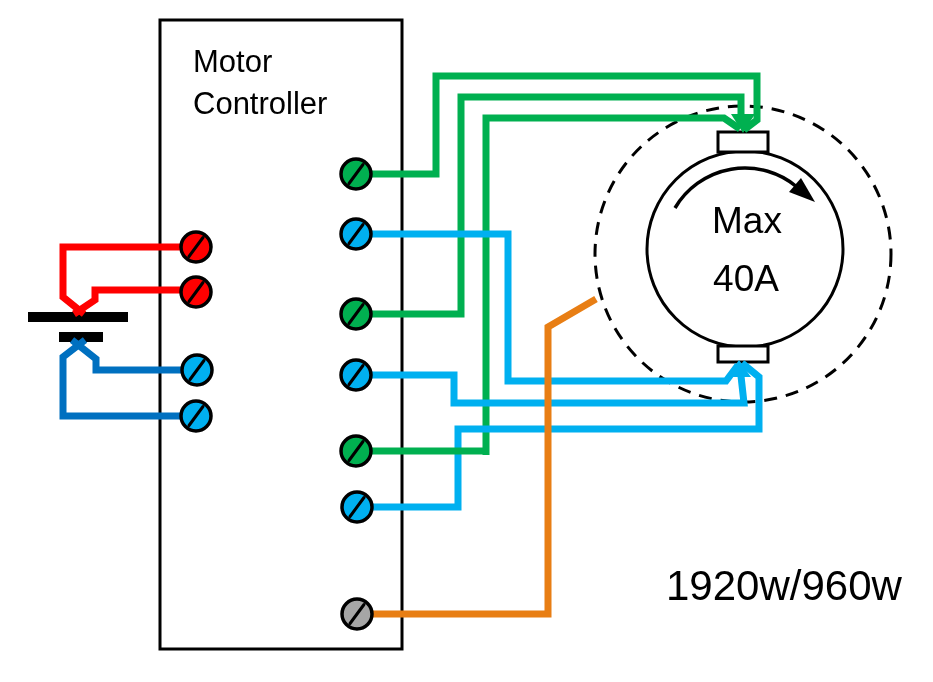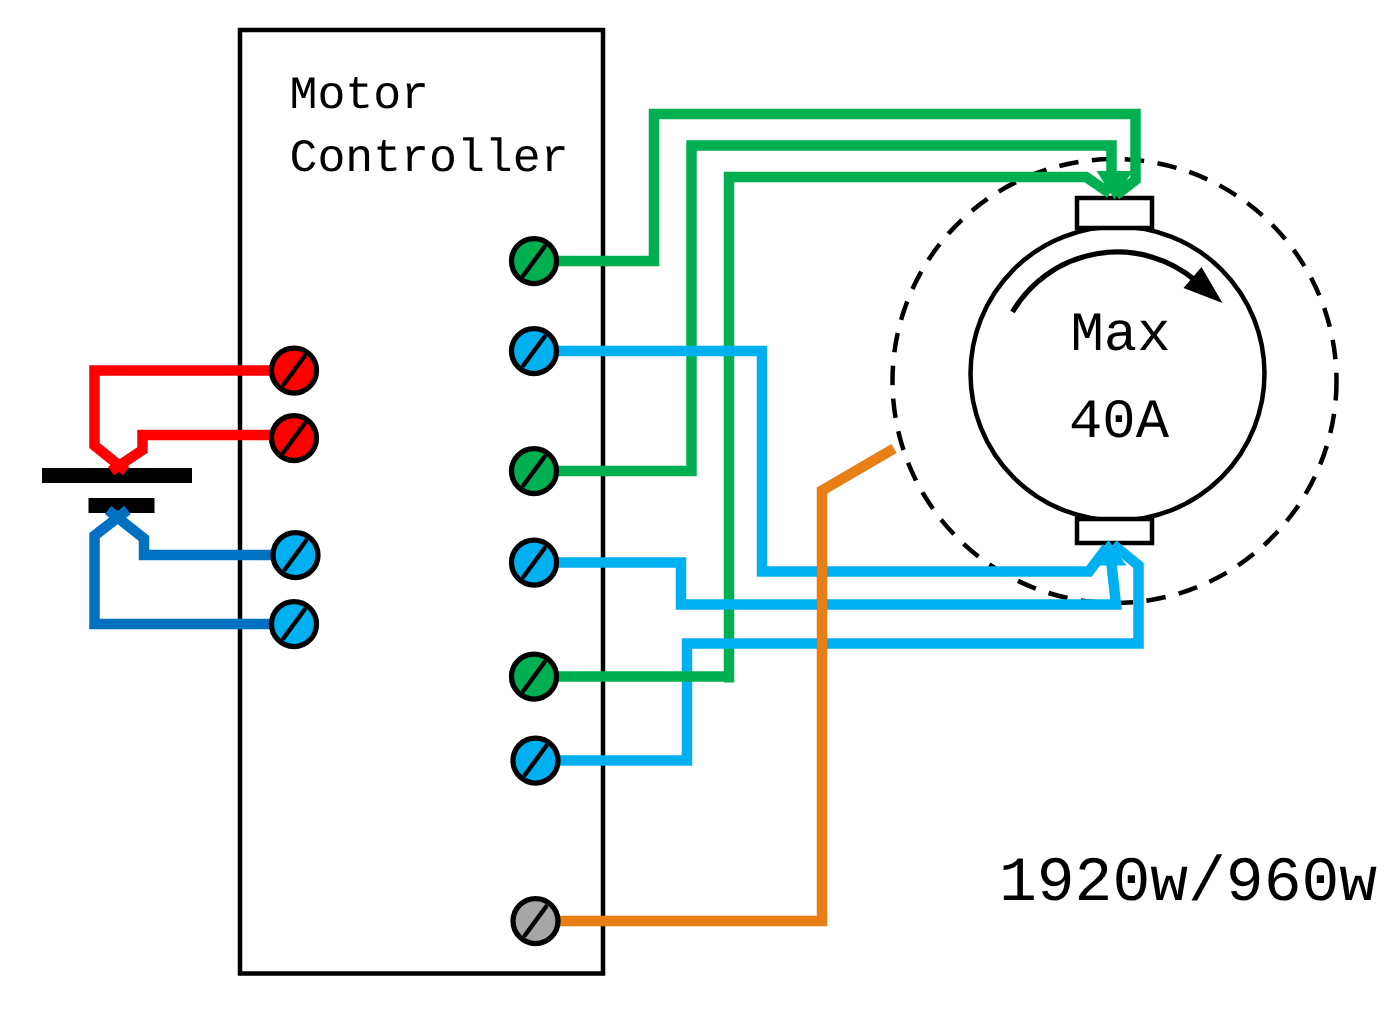--- a/index.html
+++ b/index.html
@@ -1,17 +1,17 @@
 <!DOCTYPE html>
 <html><head>
 <meta charset="utf-8">
 <style>
   html,body{margin:0;padding:0;background:#fff;}
   .stage{position:relative;width:933px;height:682px;background:#fff;overflow:hidden;
-         font-family:Liberation Mono, monospace;}
+         font-family:Liberation Sans, sans-serif;}
   svg{position:absolute;left:0;top:0;}
   .wire{fill:none;stroke-width:7;stroke-linecap:butt;stroke-linejoin:miter;}
   .shape{fill:#fff;stroke:#000;stroke-width:3;}
   .dashcircle{fill:none;stroke:#000;stroke-width:3;stroke-dasharray:13 9;}
   .arc{fill:none;stroke:#000;stroke-width:3.5;}
   .plate{fill:#000;stroke:none;}
   .term{stroke:#000;stroke-width:3.5;}
   .slot{stroke:#000;stroke-width:3;stroke-linecap:round;}
   text{fill:#000;}
   .t-ctrl{font-size:31px;}

